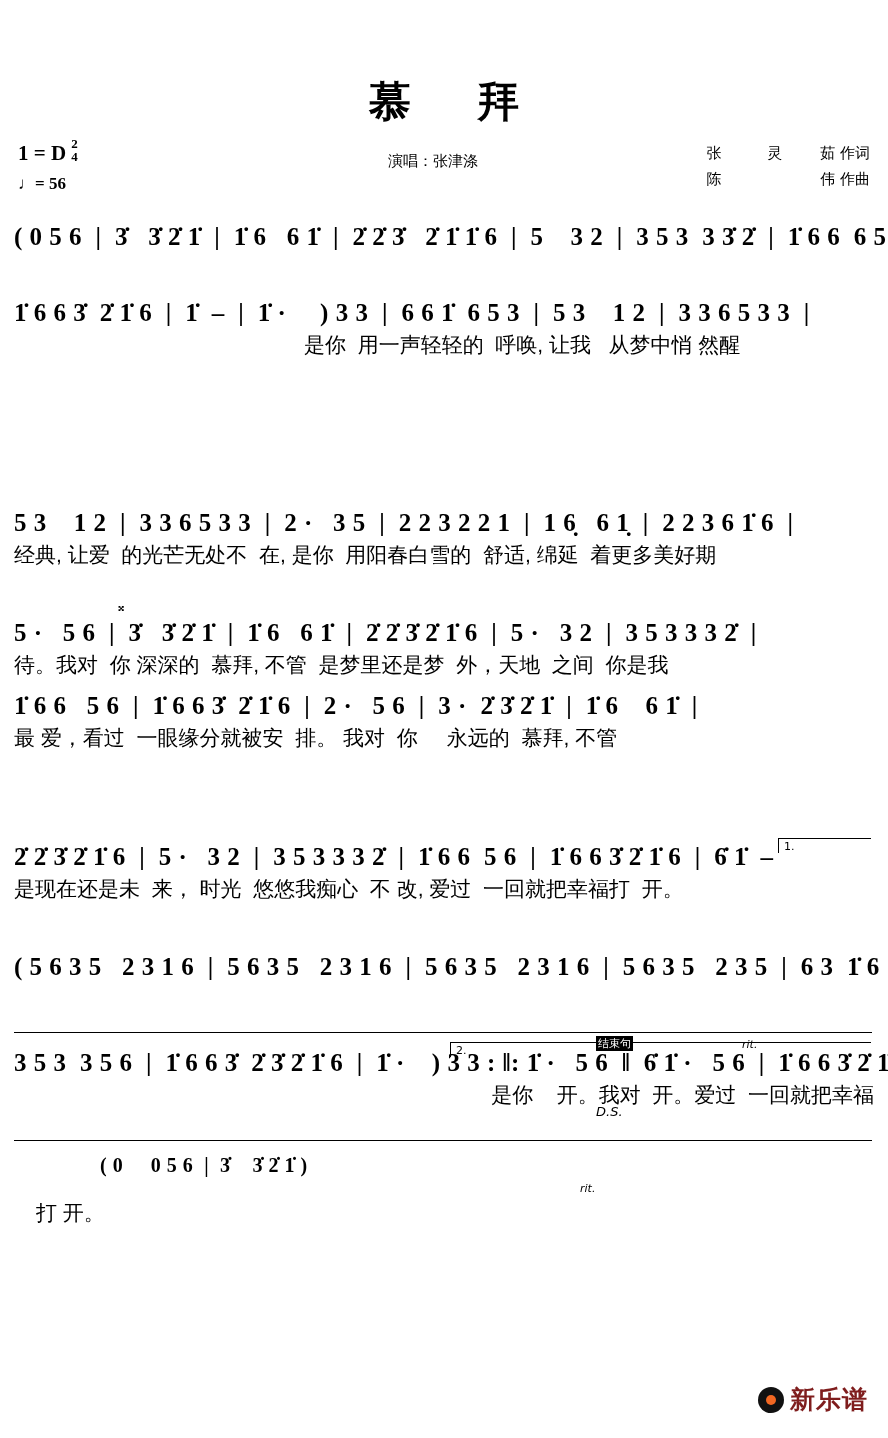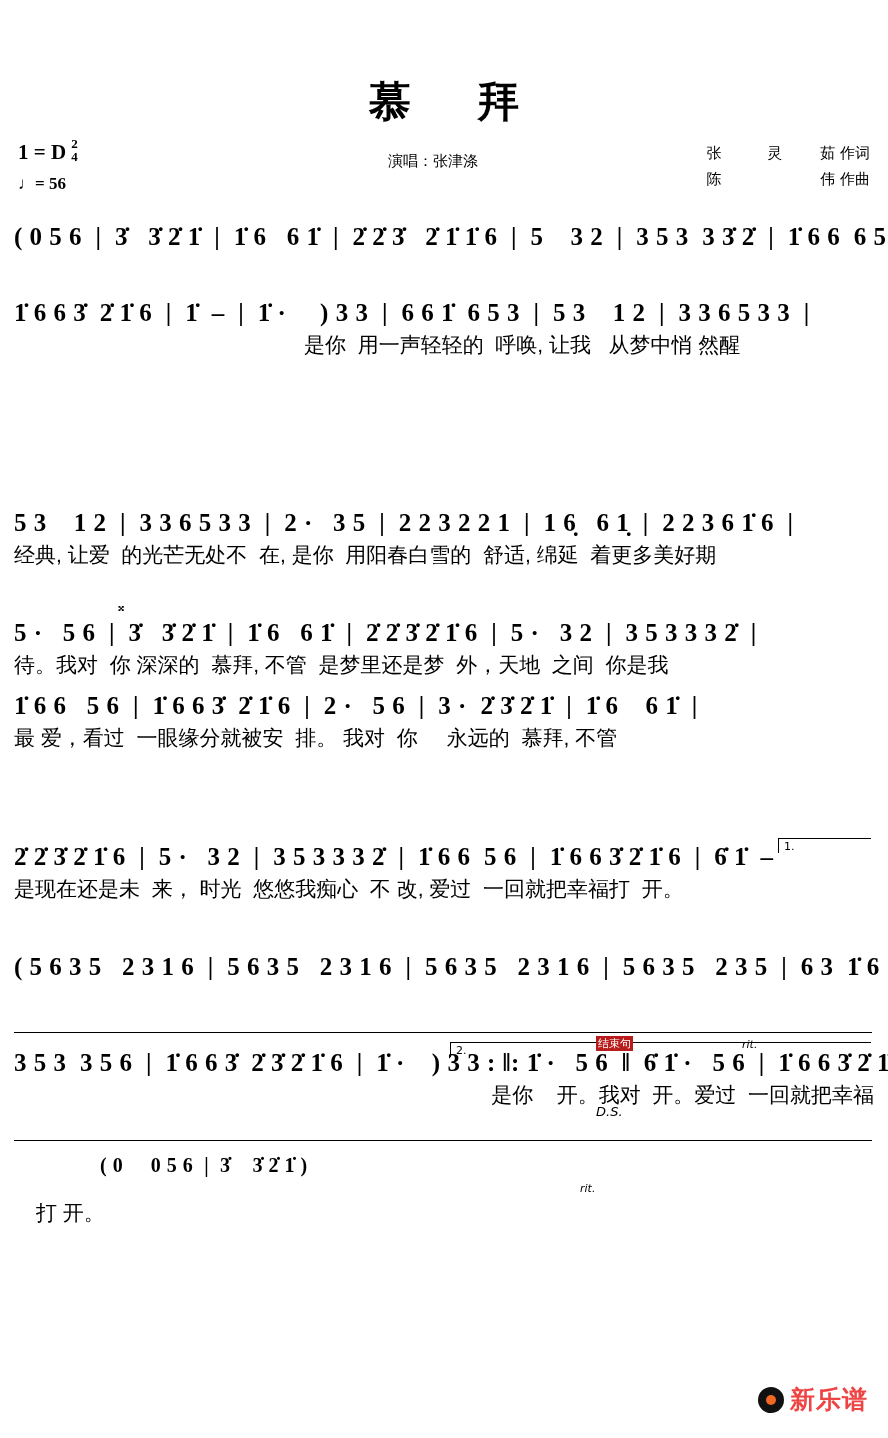--- a/index.html
+++ b/index.html
@@ -37,21 +37,21 @@
   .key-block {
     position: absolute;
     left: 18px;
     top: 140px;
     font-family: "Liberation Serif", serif;
   }
   .key-line {
     font-size: 21px;
     font-weight: bold;
     display: flex;
-    align-items: flex-start;
+    align-items: center;
   }
   .frac {
     display: inline-block;
     font-size: 13px;
     line-height: 1.0;
     text-align: center;
     margin-left: 5px;
     font-weight: bold;
     position: relative;
     top: -3px;
@@ -153,21 +153,21 @@
     position: absolute;
     left: 8px; top: 8px;
     width: 10px; height: 10px;
     border-radius: 50%;
     background: #f26722;
   }
   .logo .txt {
     font-family: "DejaVu Sans", sans-serif;
     font-size: 25px;
     font-weight: bold;
-    color: #ef4444;
+    color: #7f1d1d;
     letter-spacing: 1px;
   }
 </style>
 </head>
 <body>
 
 <div class="page">
 
   <div class="title">慕     拜</div>
 
@@ -235,21 +235,21 @@
   </div>
 
   <div class="hr" style="top:1032px;"></div>
 
   <div class="system" style="top:1048px;text-align:right;">
     <div class="notes">3 5 3  3 5 6  |  1̇ 6 6 3̇  2̇ 3̇ 2̇ 1̇ 6  |  1̇ ·    ) 3 3 : ‖: 1̇ ·   5 6  ‖  6̇ 1̇ ·   5 6  |  1̇ 6 6 3̇ 2̇ 1̇</div>
     <div class="lyrics indent-c">是你    开。我对  开。爱过  一回就把幸福</div>
   </div>
   <div class="repeat-box" style="left:450px; top:1042px; width:420px;"></div>
   <div class="mark" style="left:456px; top:1044px;">2.</div>
-  <div class="mark" style="left:596px; top:1036px; background:#b91c1c; color:#fff; padding:0 2px;">结束句</div>
+  <div class="mark" style="left:596px; top:1036px; background:#000000; color:#fff; padding:0 2px;">结束句</div>
   <div class="mark ital" style="left:742px; top:1038px;">rit.</div>
   <div class="mark ital" style="left:596px; top:1104px; font-size:13px;">D.S.</div>
 
   <div class="hr" style="top:1140px;"></div>
 
   <div class="system" style="top:1150px; left:100px;">
     <div class="notes" style="font-size:20px;">( 0     0 5 6  |  3̇    3̇ 2̇ 1̇ )</div>
   </div>
 
   <div class="system" style="top:1196px;">

